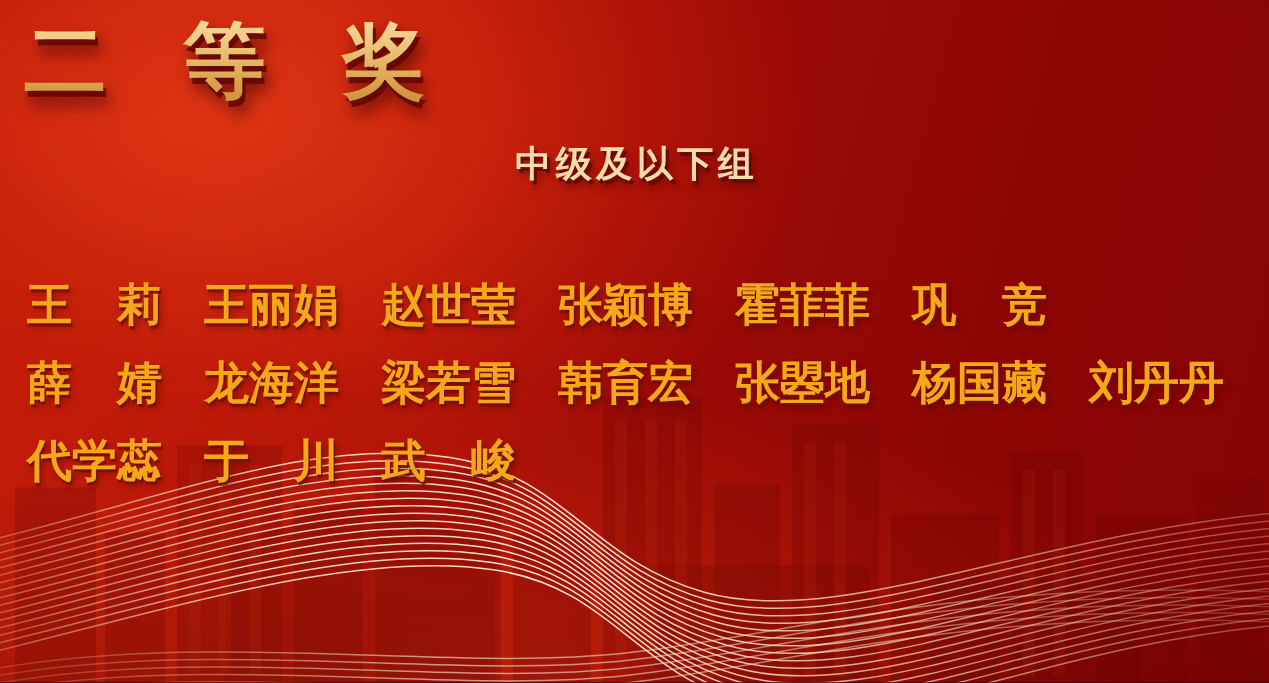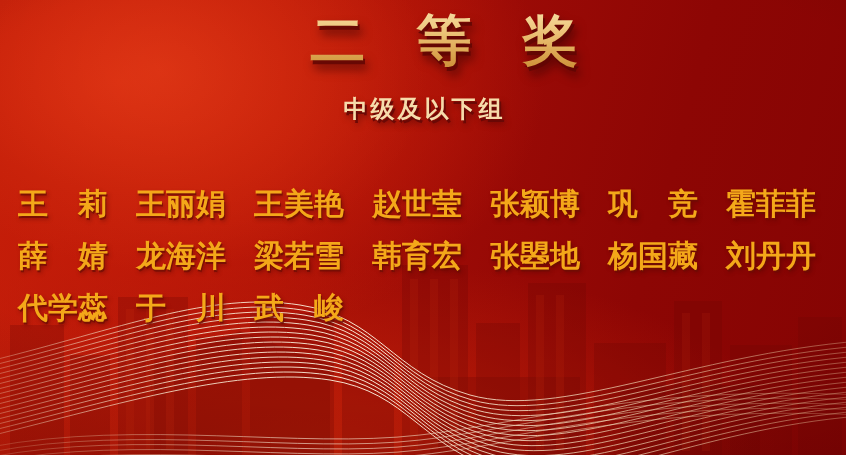--- a/index.html
+++ b/index.html
@@ -60,33 +60,32 @@
   .content {
     position: absolute;
     inset: 0;
   }
 
   .title {
     position: absolute;
     top: 8px;
     left: 0;
     right: 0;
-    text-align: center;
+    text-align: left;
     font-size: 55px;
     line-height: 1.18;
     font-weight: 700;
     letter-spacing: 16px;
     text-indent: 16px;
     background: linear-gradient(180deg, #f7dda4 0%, #efc981 30%, #e2b05e 58%, #d59c45 80%, #c98b33 100%);
     -webkit-background-clip: text;
     background-clip: text;
     color: transparent;
     -webkit-text-fill-color: transparent;
     filter: drop-shadow(2px 4px 0 rgba(96,6,4,.85)) drop-shadow(3px 6px 5px rgba(60,2,2,.55));
-    padding-left: 42px;
   }
 
   .subtitle {
     position: absolute;
     top: 95px;
     left: 0;
     right: 0;
     text-align: center;
     font-size: 24px;
     line-height: 1.2;
@@ -218,25 +217,24 @@
 
     <div class="title">二 等 奖</div>
 
     <div class="subtitle">中级及以下组</div>
 
     <div class="names">
 
       <div class="name-row">
         <div class="name">王　莉</div>
         <div class="name">王丽娟</div>
-        <div class="name">王美艳</div>
         <div class="name">赵世莹</div>
         <div class="name">张颖博</div>
+        <div class="name">霍菲菲</div>
         <div class="name">巩　竞</div>
-        <div class="name">霍菲菲</div>
       </div>
 
       <div class="name-row">
         <div class="name">薛　婧</div>
         <div class="name">龙海洋</div>
         <div class="name">梁若雪</div>
         <div class="name">韩育宏</div>
         <div class="name">张曌地</div>
         <div class="name">杨国藏</div>
         <div class="name">刘丹丹</div>

